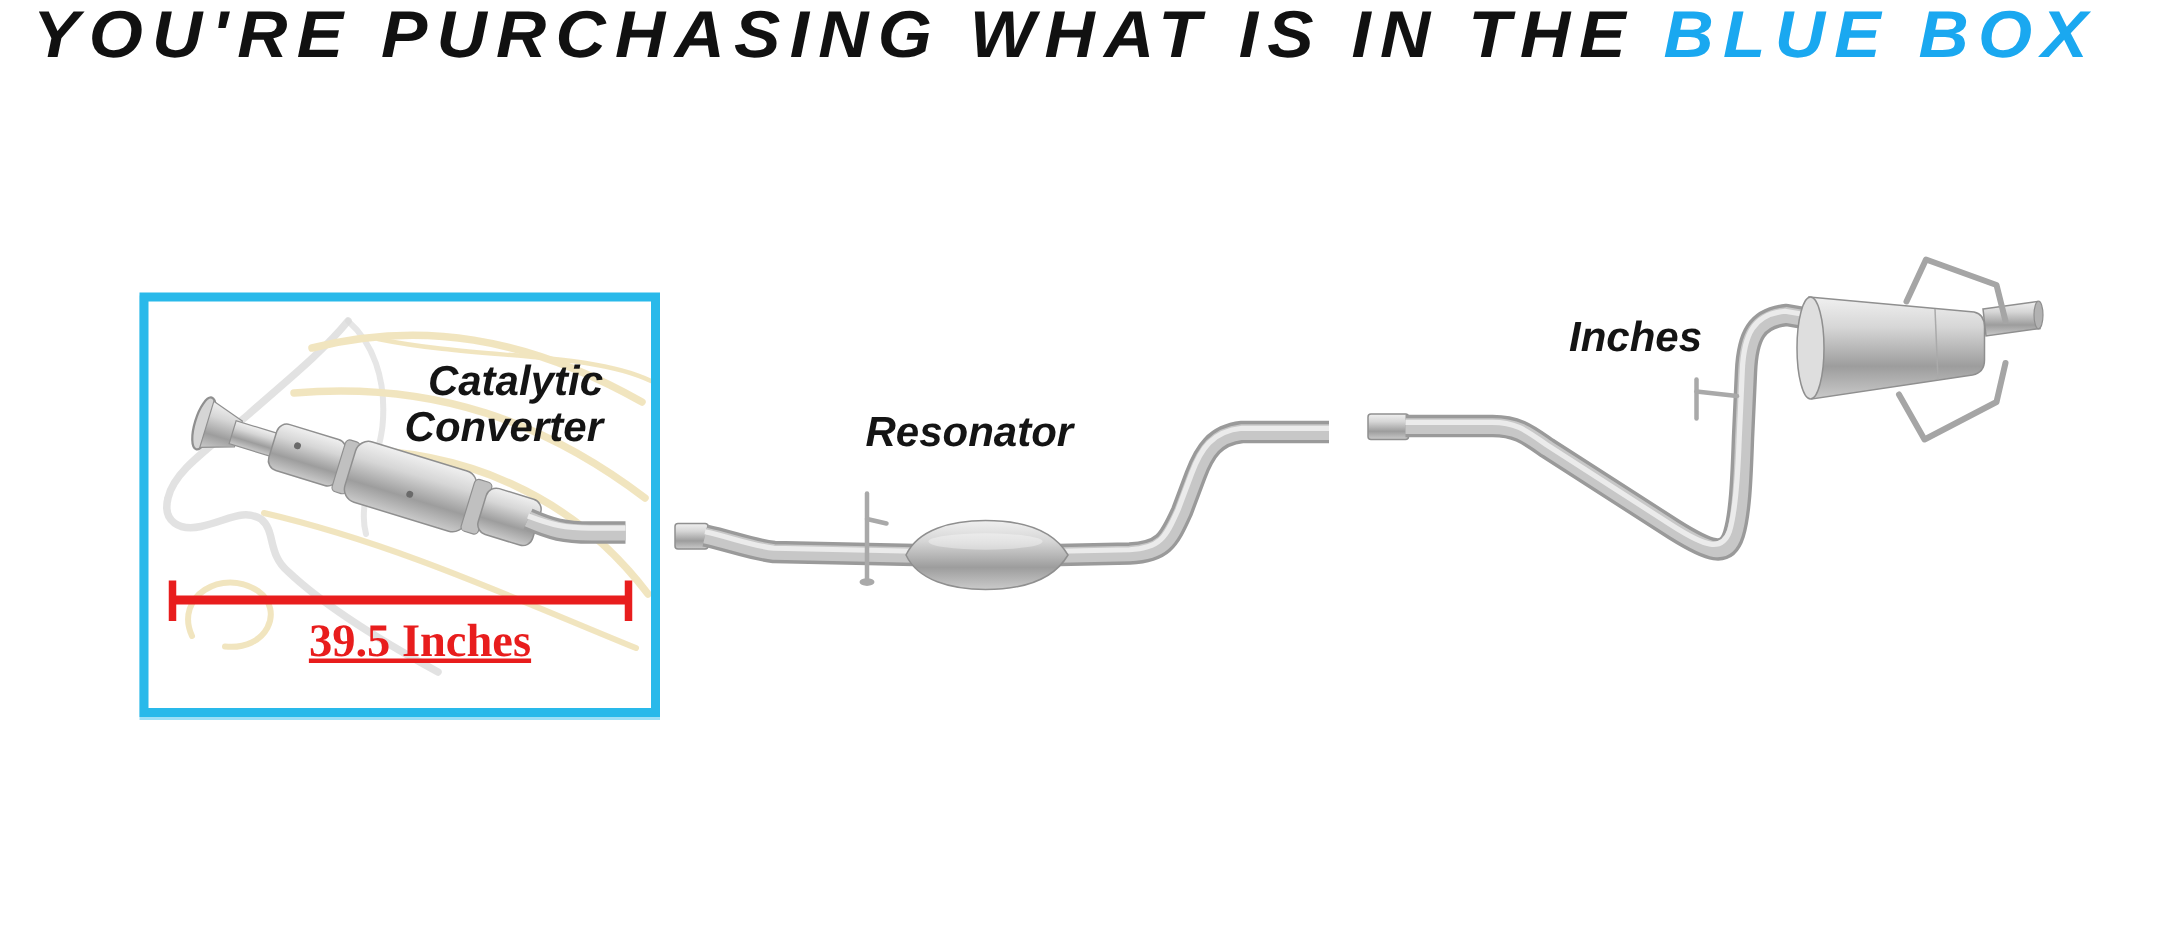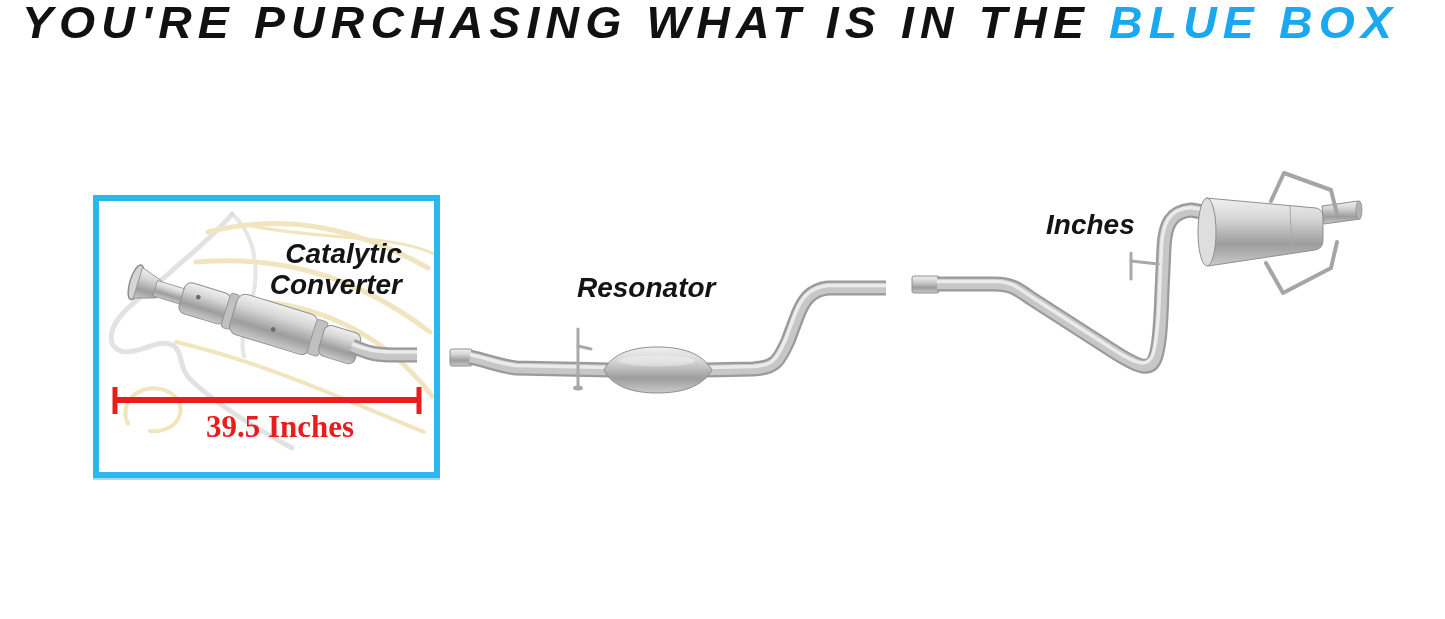--- a/index.html
+++ b/index.html
@@ -58,20 +58,21 @@
   .label-muf { left: 1046px; top: 209px; }
   .measure-label {
     position: absolute;
     left: 130px; top: 409px;
     width: 300px;
     text-align: center;
     font-family: "Liberation Serif", serif;
     font-weight: bold;
     font-size: 31px;
     color: #e81d1d;
+    text-decoration: underline;
   }
 </style>
 </head>
 <body>
 
 <div class="canvas">
 
   <div class="headline"><span>YOU'RE PURCHASING WHAT IS IN THE </span><span class="hl">BLUE BOX</span></div>
 
   <div class="bluebox"></div>

